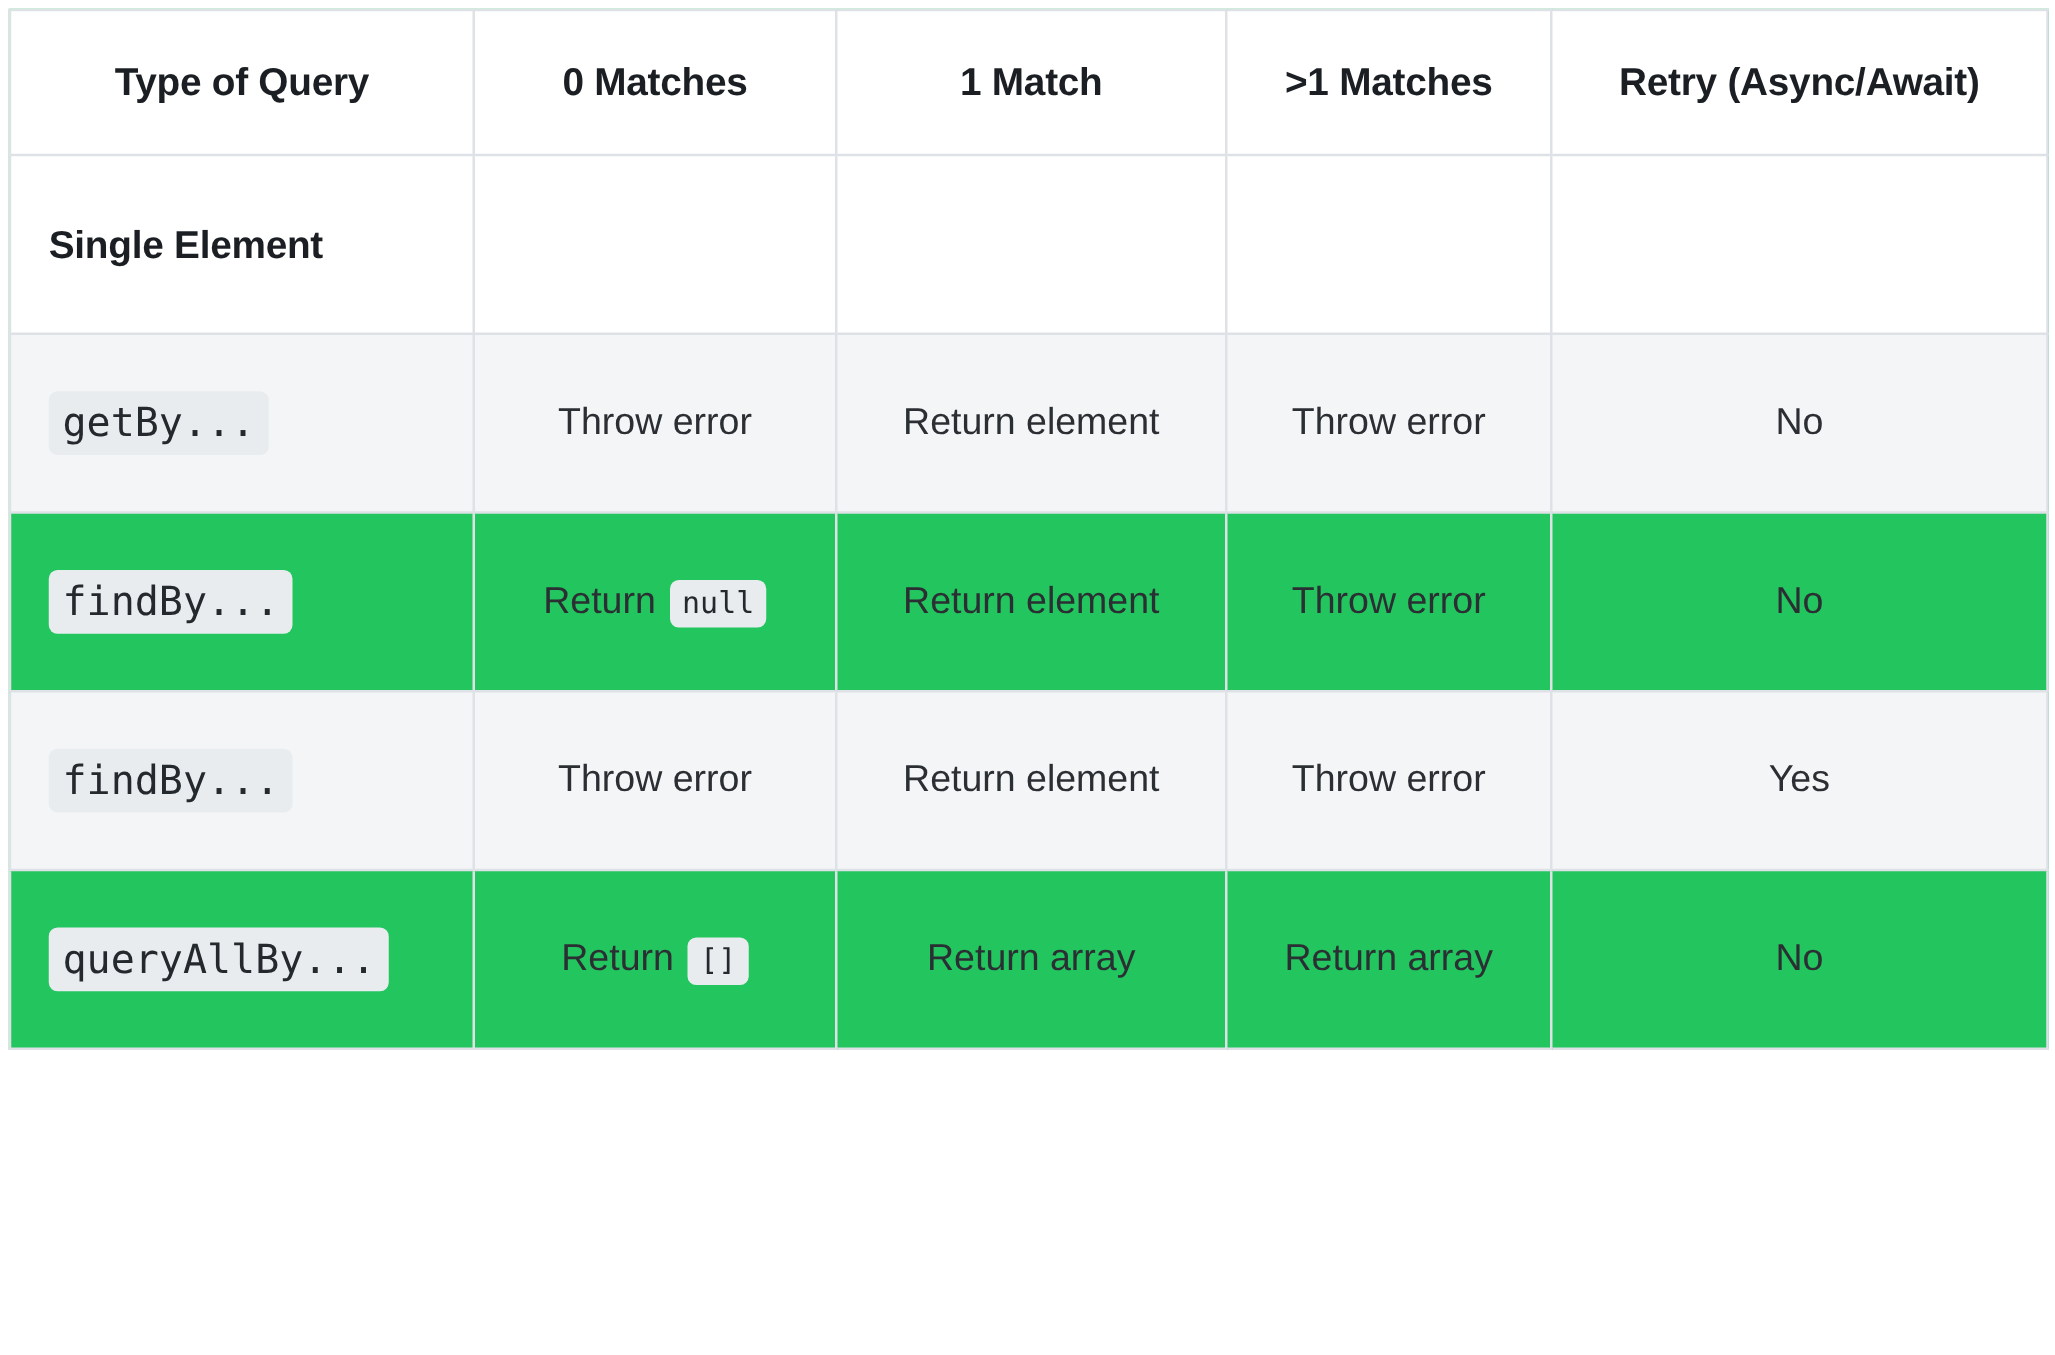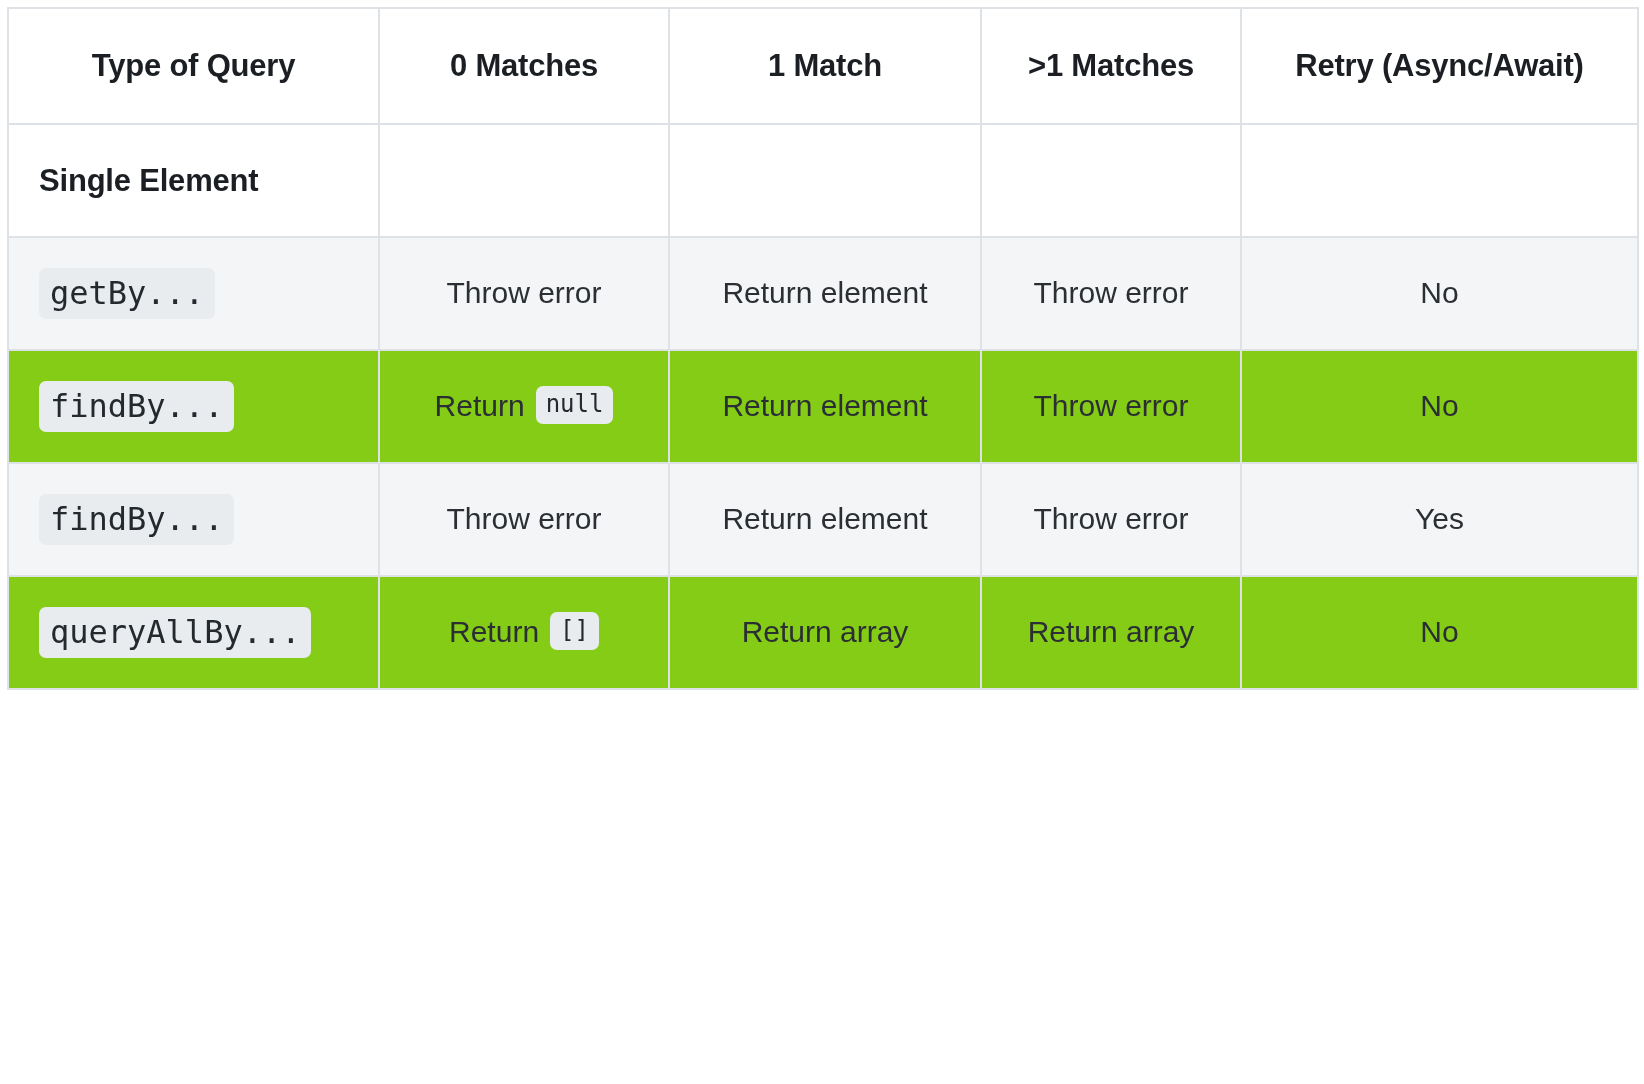--- a/index.html
+++ b/index.html
@@ -18,34 +18,34 @@
   .table-wrap {
     padding: 7px 7px 0 7px;
     box-sizing: border-box;
     width: 1644px;
   }
 
   table.query-table {
     border-collapse: collapse;
     table-layout: fixed;
     width: 1630px;
-    background: #84cc16;
+    background: #22c55e;
   }
 
   table.query-table col.c1 { width: 371px; }
   table.query-table col.c2 { width: 290px; }
   table.query-table col.c3 { width: 312px; }
   table.query-table col.c4 { width: 260px; }
   table.query-table col.c5 { width: 397px; }
 
   table.query-table th,
   table.query-table td {
     border: 2px solid #dee2e6;
     padding: 0 14px;
-    height: 113px;
+    height: 143px;
     box-sizing: border-box;
     vertical-align: middle;
     font-size: 30px;
     line-height: 1.35;
   }
 
   
   table.query-table thead th {
     font-weight: bold;
     text-align: center;
@@ -95,21 +95,21 @@
     display: inline-block;
     line-height: 1.15;
   }
   code.pill.inline {
     padding: 5px 10px;
     font-size: 24px;
     vertical-align: baseline;
   }
   .cell-inline {
     display: inline-flex;
-    align-items: flex-start;
+    align-items: flex-end;
     gap: 11px;
     justify-content: center;
   }
 </style>
 </head>
 <body>
 
 <div class="table-wrap">
   <table class="query-table">
     <colgroup>

